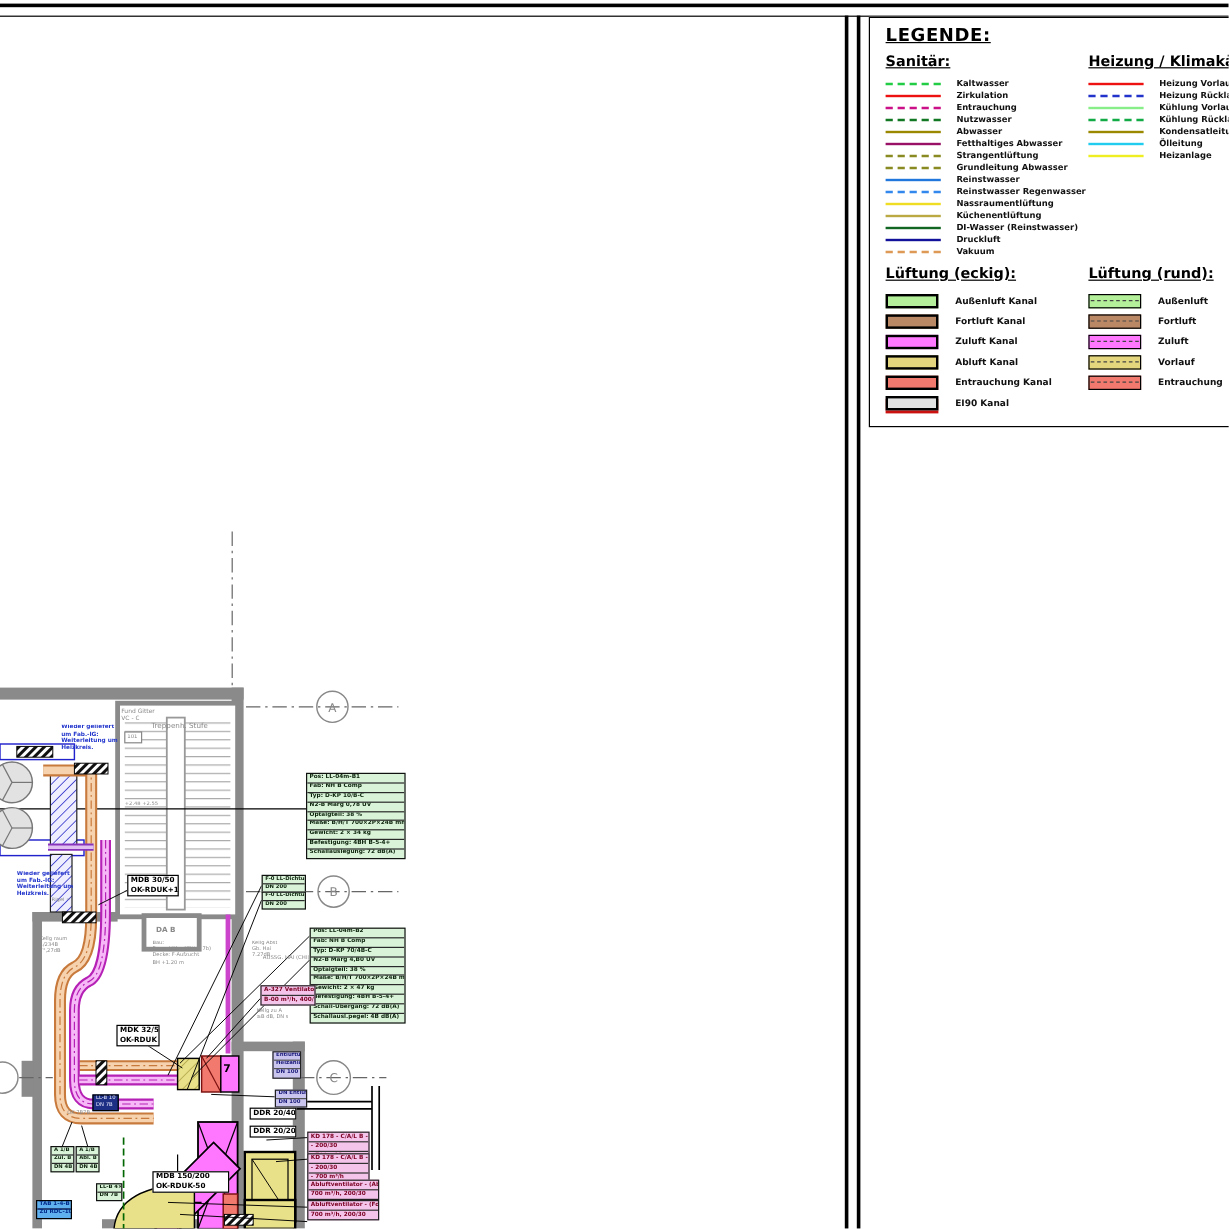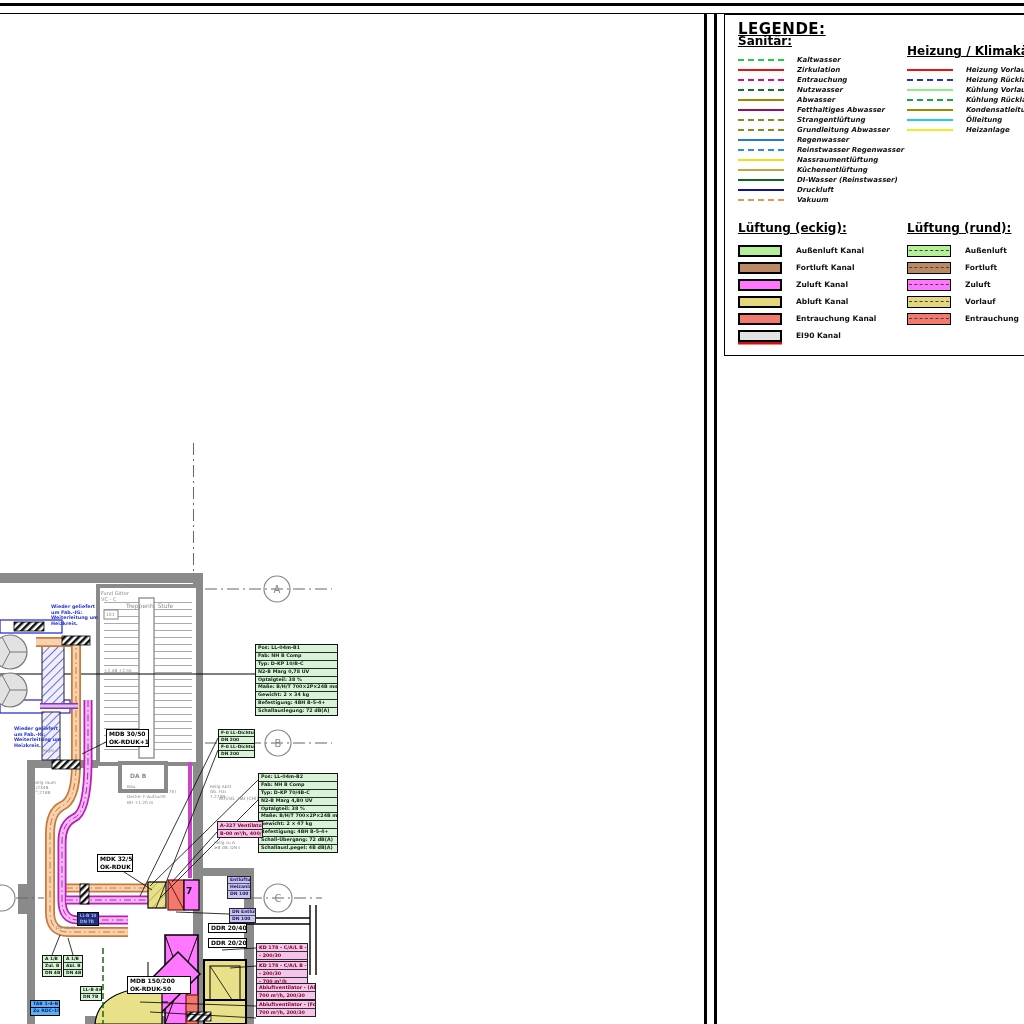--- a/index.html
+++ b/index.html
@@ -9,28 +9,28 @@
   
   #rule1{left:0;top:3px;width:1024px;height:3px;background:#000;}
   #rule2{left:0;top:13px;width:1024px;height:1px;background:#000;}
   #div1{left:704px;top:13px;width:3px;height:1011px;background:#000;}
   #div2{left:714px;top:13px;width:3px;height:1011px;background:#000;}
   
   #legend{left:724px;top:14px;width:330px;height:340px;border:1.5px solid #000;background:#fff;}
   .leg-title{left:13px;top:5px;font-size:15px;font-weight:bold;text-decoration:underline;letter-spacing:.5px;}
   .leg-h2{font-size:12px;font-weight:bold;text-decoration:underline;white-space:nowrap;}
   .col{position:absolute;}
-  #col-san{left:13px;top:19px;width:170px;}
+  #col-san{left:13px;top:29px;width:170px;}
   #col-heiz{left:182px;top:29px;width:160px;}
   #col-eckig{left:13px;top:206px;width:170px;}
   #col-rund{left:182px;top:206px;width:160px;}
   .rows{margin-top:7px;}
   .leg-row{height:10px;display:flex;align-items:center;}
   .leg-line{width:46px;border-top:2px solid #000;margin-right:13px;flex:none;}
-  .leg-lab{font-size:7px;font-weight:bold;white-space:nowrap;color:#111;font-style:italic;}
+  .leg-lab{font-size:7px;font-weight:bold;white-space:nowrap;color:#111;}
   .sw-row{height:17px;display:flex;align-items:center;}
   .sw{width:44px;height:12px;border:2px solid #000;box-sizing:border-box;margin-right:14px;flex:none;position:relative;}
   .sw-thin{border-width:1px;}
   .rline{position:absolute;left:1px;right:1px;top:4px;border-top:1.3px dashed #444;}
   .sw-lab{font-size:7.5px;font-weight:bold;white-space:nowrap;color:#111;}
   
   .ann{position:absolute;box-sizing:border-box;overflow:hidden;}
   .gt{background:#d9f3d9;border:1px solid #111;}
   .gt .r{font-size:4.8px;line-height:6.9px;height:6.9px;border-bottom:1px solid #2a2a2a;
          padding-left:2px;white-space:nowrap;color:#0a220a;font-weight:bold;overflow:hidden;}
@@ -445,21 +445,21 @@
             <span class="leg-lab">Strangentlüftung</span>
           </div>
 
           <div class="leg-row">
             <span class="leg-line" style="border-top-color: rgb(138, 138, 34); border-top-style: dashed;"></span>
             <span class="leg-lab">Grundleitung Abwasser</span>
           </div>
 
           <div class="leg-row">
             <span class="leg-line" style="border-top-color: rgb(34, 119, 221); border-top-style: solid;"></span>
-            <span class="leg-lab">Regenwasser</span>
+            <span class="leg-lab">Reinstwasser</span>
           </div>
 
           <div class="leg-row">
             <span class="leg-line" style="border-top-color: rgb(51, 136, 238); border-top-style: dashed;"></span>
             <span class="leg-lab">Reinstwasser Regenwasser</span>
           </div>
 
           <div class="leg-row">
             <span class="leg-line" style="border-top-color: rgb(238, 221, 34); border-top-style: solid;"></span>
             <span class="leg-lab">Nassraumentlüftung</span>

